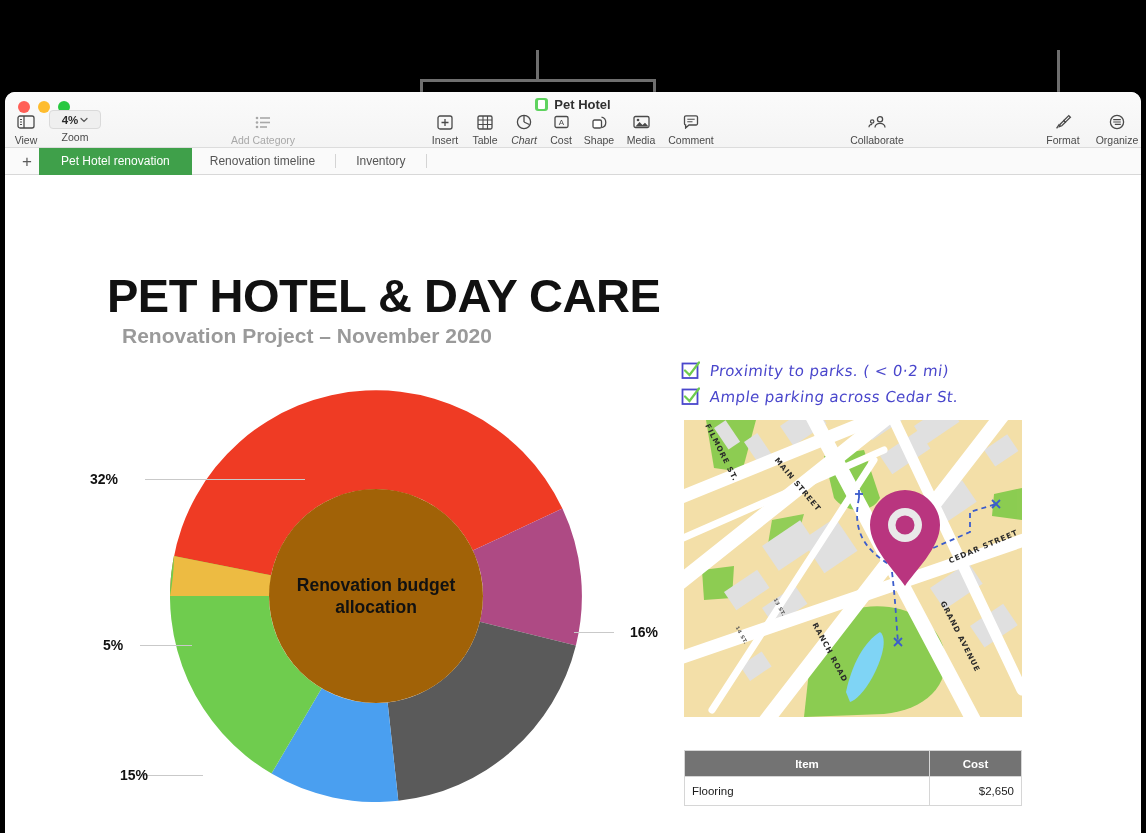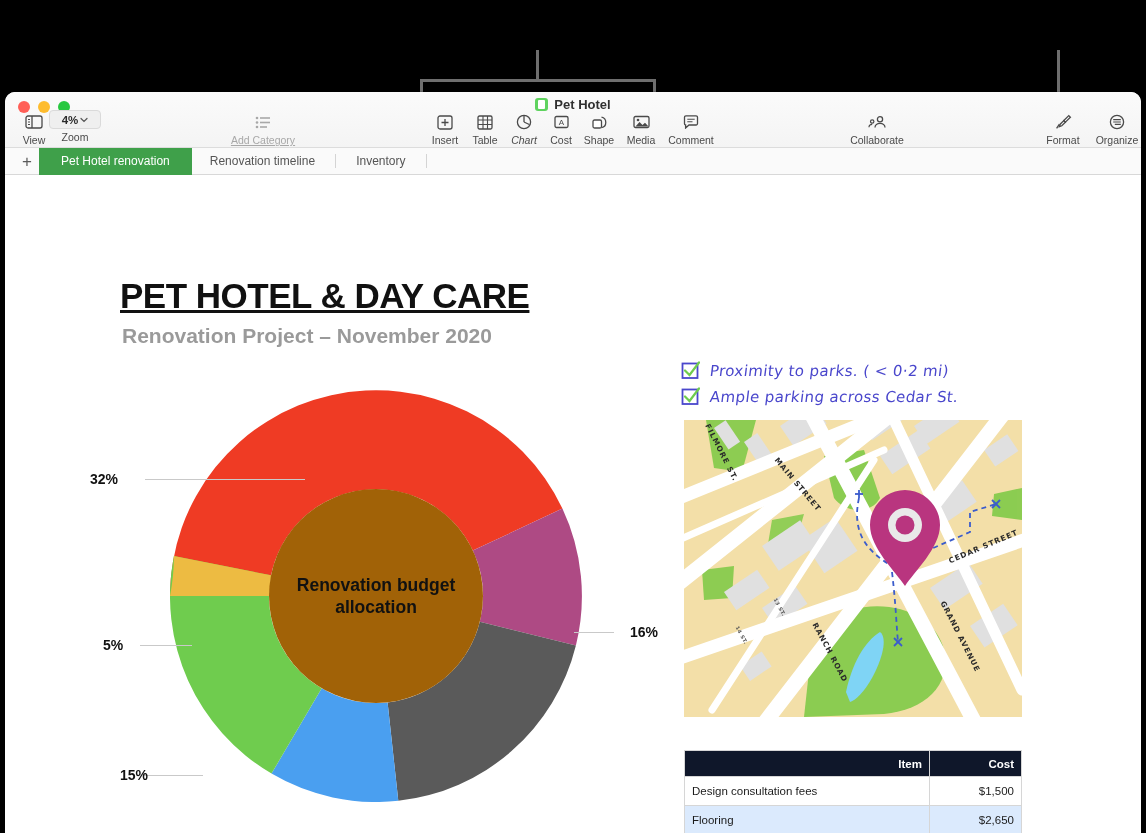--- a/index.html
+++ b/index.html
@@ -52,24 +52,24 @@
   }
   #numbers-app-icon::after {
     content: ""; position: absolute; left: 3px; top: 2px;
     width: 7px; height: 9px; background: #fff; border-radius: 1px;
   }
 
   .tool { position: absolute; top: 20px; text-align: center; color: #4a4a4a; }
   .tool .glyph { height: 20px; display: flex; align-items: center; justify-content: center; }
   .tool .tlabel { font-size: 10.5px; margin-top: 2px; line-height: 12px; white-space: nowrap; }
   .tool.dim { color: #a8a8a8; }
-  .tool.dim .tlabel { color: #a8a8a8; text-decoration: underline; }
+  .tool.dim .tlabel { color: #a8a8a8; }
   svg { display: block; }
 
-  #tool-view { left: 12px; width: 34px; }
+  #tool-view { left: 4px; width: 34px; }
   #tool-zoom { left: 44px; width: 52px; top: 18px; }
   #zoom-pill {
     display: flex; align-items: center; justify-content: center; gap: 2px;
     height: 19px; padding: 0 6px; border-radius: 4px;
     font-size: 11.5px; font-weight: 600; color: #2b2b2b;
     background: #efefef; border: 1px solid #dadada;
   }
   #tool-addcat { left: 217px; width: 82px; }
   #tool-insert { left: 420px; width: 40px; }
   #tool-table  { left: 460px; width: 40px; }
@@ -96,23 +96,23 @@
     font-size: 12px; color: #555; padding: 3px 18px;
     border-radius: 10px; white-space: nowrap;
   }
   .sheet-tab.active { background: #3fa04a; color: #fff; font-weight: 500; padding: 18px 22px; }
   .tab-sep { width: 1px; height: 14px; background: #d4d4d4; margin: 0 2px; }
 
   
   #canvas { position: relative; height: 657px; background: #fff; }
 
   #headline {
-    position: absolute; left: 115px; top: 100px;
-    font-size: 35px; font-weight: bold; color: #111;
-    letter-spacing: -0.5px; line-height: 42px; text-decoration: underline;
+    position: absolute; left: 102px; top: 100px;
+    font-size: 47px; font-weight: bold; color: #111;
+    letter-spacing: -0.5px; line-height: 42px;
   }
   #subhead {
     position: absolute; left: 117px; top: 148px;
     font-size: 21px; font-weight: bold; color: #9a9a9a; line-height: 26px;
   }
 
   
   #donut-wrap { position: absolute; left: 165px; top: 215px; width: 412px; height: 412px; }
   #donut-center {
     position: absolute; left: 50%; top: 50%; transform: translate(-50%,-50%);
@@ -160,22 +160,22 @@
   
   #cost-table {
     position: absolute; left: 679px; top: 575px; width: 338px;
     border-collapse: collapse; font-size: 11.5px; color: #1b1b1b;
   }
   #cost-table th, #cost-table td {
     border: 1px solid #d6d6d6; padding: 5px 7px; height: 29px;
     font-weight: normal; vertical-align: middle;
   }
   #cost-table thead th {
-    background: #0f172a; color: #fff; font-weight: bold;
-    text-align: right; height: 26px;
+    background: #737373; color: #fff; font-weight: bold;
+    text-align: center; height: 26px;
   }
   #cost-table tbody tr:nth-child(even) td { background: #dbeafd; }
   #cost-table td.cost { text-align: right; width: 92px; }
 </style>
 </head>
 <body>
 
 <div id="stage">
 
   <div class="callout" id="callout-bracket-h"></div>
@@ -489,24 +489,20 @@
 
       <table id="cost-table">
         <thead>
           <tr>
             <th>Item</th>
             <th class="cost">Cost</th>
           </tr>
         </thead>
         <tbody>
           <tr>
-            <td>Design consultation fees</td>
-            <td class="cost">$1,500</td>
-          </tr>
-          <tr>
             <td>Flooring</td>
             <td class="cost">$2,650</td>
           </tr>
 
         </tbody>
       </table>
 
     </div>
   </div>
 </div>

